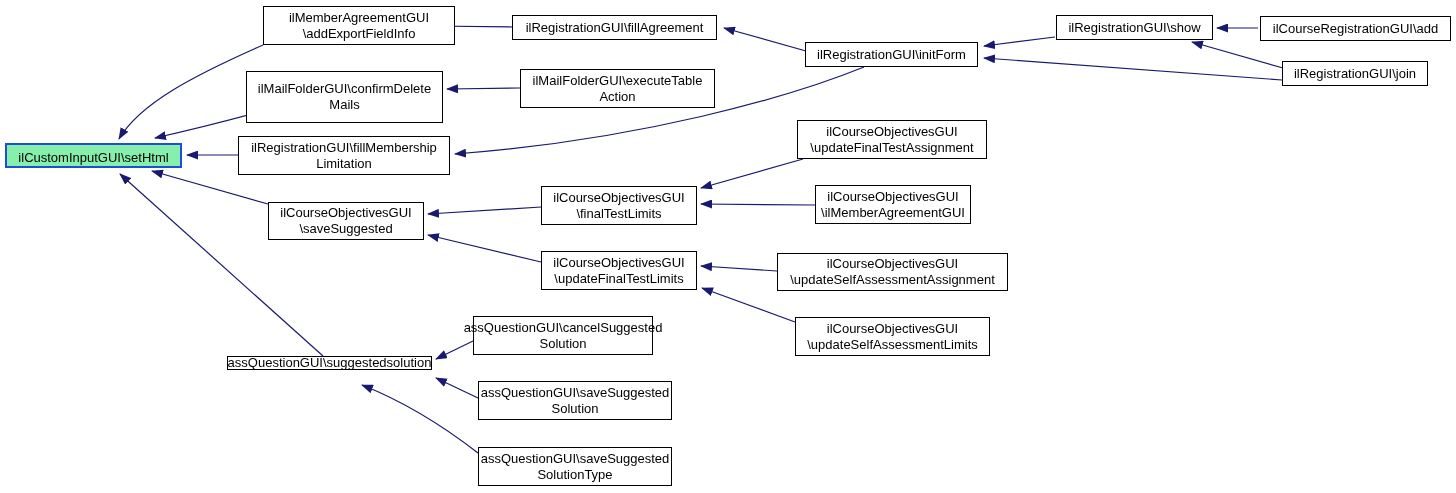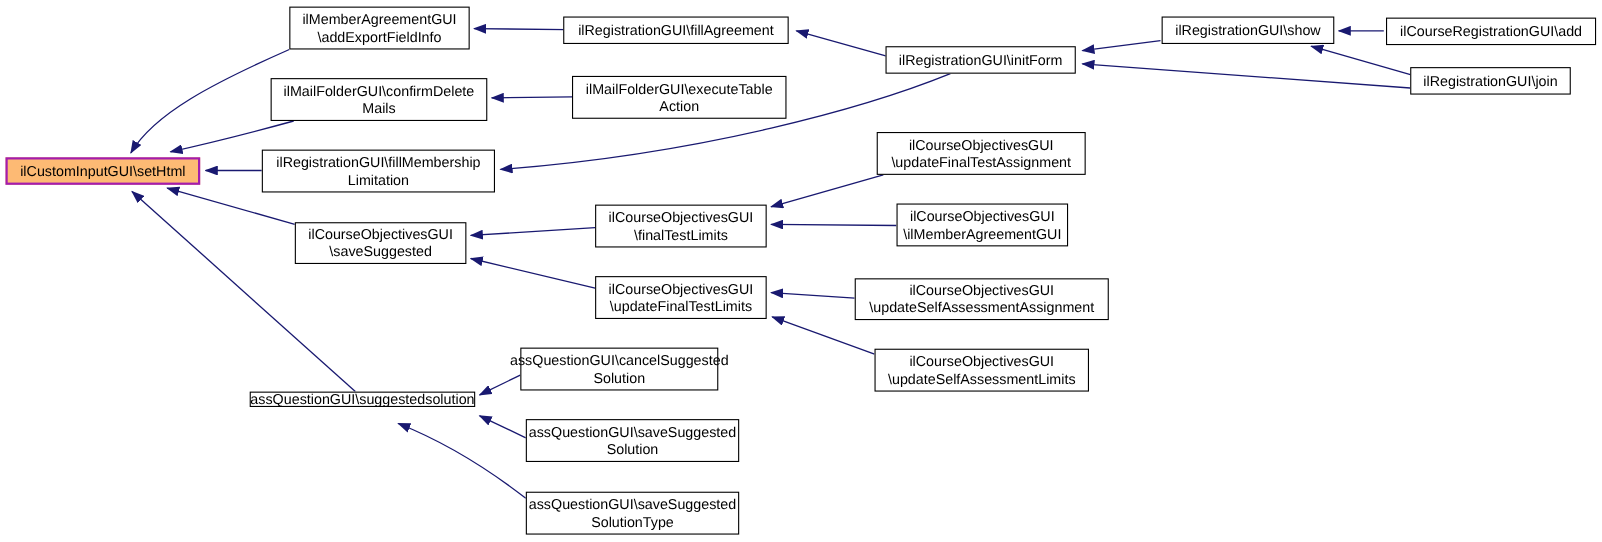--- a/index.html
+++ b/index.html
@@ -22,23 +22,24 @@
     line-height:16px;
     display:flex;
     flex-direction:column;
     align-items:center;
     justify-content:center;
     text-align:center;
     white-space:nowrap;
     cursor:pointer;
   }
   .node.hl{
-    background:#fdba74;
-    border:2px solid #a21caf;
+    background:#86efac;
+    border:2px solid #1d4ed8;
     cursor:default;
+    justify-content:flex-end;
   }
   .node .l{display:block;}
 </style>
 </head>
 <body>
 
 <div class="canvas">
 
   <svg class="edges" viewBox="0 0 1456 493" xmlns="http://www.w3.org/2000/svg">
     <defs>
@@ -67,26 +68,26 @@
     <path class="edge" marker-end="url(#arrow)" d="M795,322 L702,288"></path>
     <path class="edge" marker-end="url(#arrow)" d="M473,341 L436,359"></path>
     <path class="edge" marker-end="url(#arrow)" d="M478,398 L436,378"></path>
     <path class="edge" marker-end="url(#arrow)" d="M478,453 Q420,408 362,385"></path>
   </svg>
 
   <div class="node hl" style="left:5px;top:143px;width:177px;height:25px">
     <span class="l">ilCustomInputGUI\setHtml</span>
   </div>
 
-  <div class="node" style="left:263px;top:6px;width:164px;height:39px">
+  <div class="node" style="left:263px;top:6px;width:192px;height:39px">
     <span class="l">ilMemberAgreementGUI</span>
     <span class="l">\addExportFieldInfo</span>
   </div>
 
-  <div class="node" style="left:246px;top:71px;width:197px;height:39px">
+  <div class="node" style="left:246px;top:71px;width:197px;height:52px">
     <span class="l">ilMailFolderGUI\confirmDelete</span>
     <span class="l">Mails</span>
   </div>
 
   <div class="node" style="left:238px;top:136px;width:212px;height:39px">
     <span class="l">ilRegistrationGUI\fillMembership</span>
     <span class="l">Limitation</span>
   </div>
 
   <div class="node" style="left:512px;top:15px;width:205px;height:25px">

